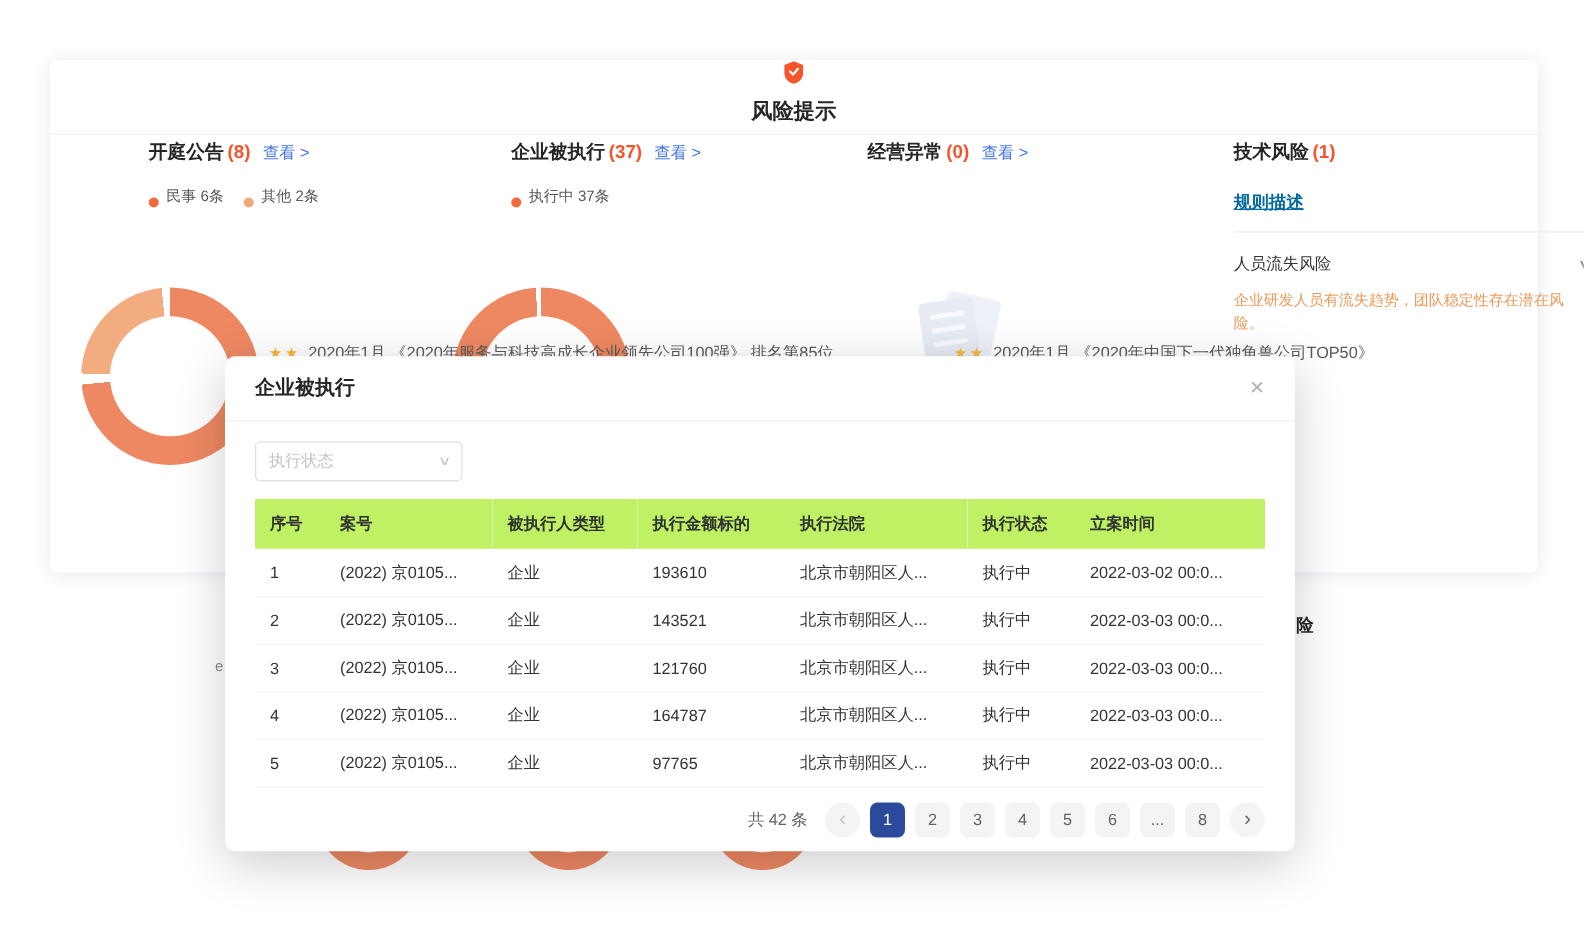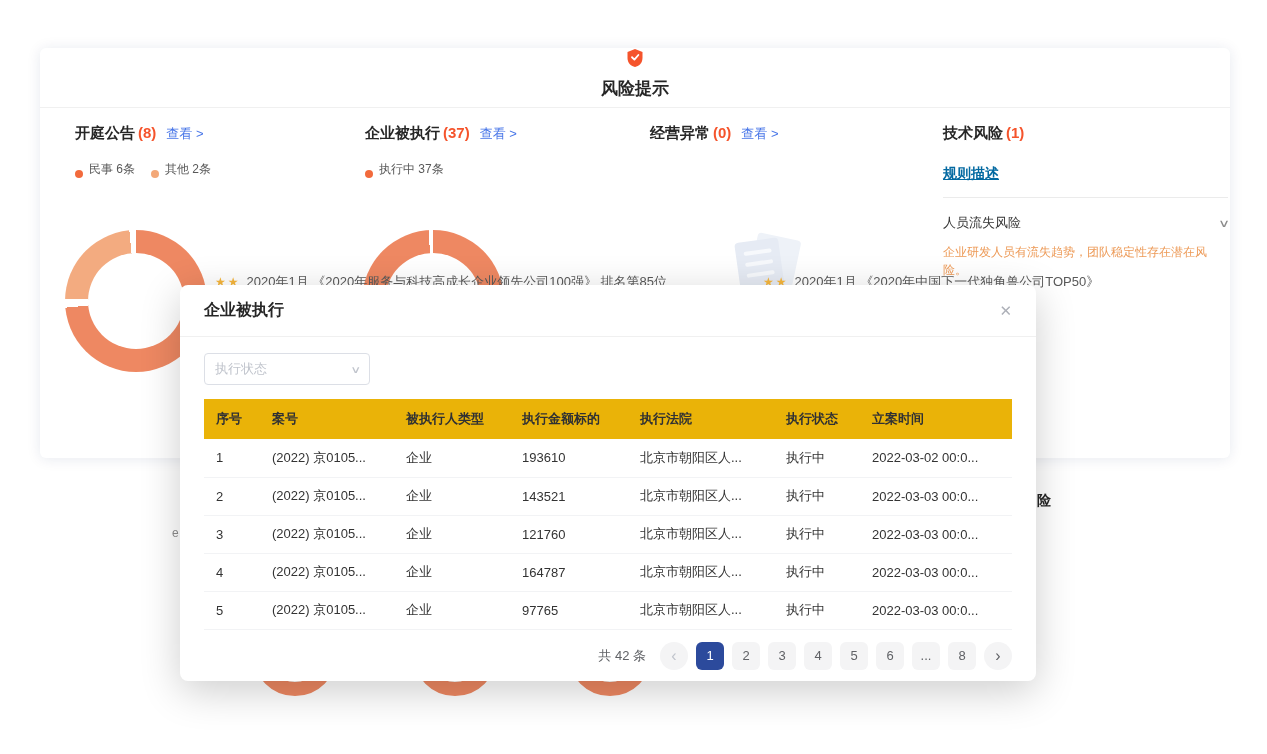--- a/index.html
+++ b/index.html
@@ -14,21 +14,21 @@
     position:absolute; left:40px; top:48px; width:1190px; height:410px;
     background:#fff; border-radius:6px; box-shadow:0 1px 14px rgba(15,35,95,0.10);
     z-index:1;
   }
   .card-header {
     height:60px; border-bottom:1px solid #f0f0f0;
     display:flex; align-items:center; gap:9px; padding:0 30px;flex-direction:column;
   }
   .card-title { font-size:17px; font-weight:700; color:#262626; }
 
-  .col { position:absolute; top:76px; }
+  .col { position:absolute; top:64px;margin-left:44px; }
   .col-title { font-size:15px; font-weight:700; color:#262626; white-space:nowrap; display:flex; align-items:baseline; }
   .col-title .count { margin-left:3px; }
   .view-link { font-size:13px; font-weight:400; margin-left:10px; cursor:pointer; }
 
   .legend { margin-top:18px; white-space:nowrap; }
   .legend-item { display:inline-flex; align-items:flex-end; font-size:12px; color:#595959; margin-right:16px; }
   .legend-item .dot { width:8px; height:8px; border-radius:50%; margin-right:6px; display:inline-block; }
 
   .donut { position:absolute; width:142px; height:142px; border-radius:50%; }
   .donut::after { content:""; position:absolute; inset:23px; background:#fff; border-radius:50%; }
@@ -65,21 +65,21 @@
   .modal-body { padding:16px 24px 0 24px; }
 
   .filter-select {
     width:166px; height:32px; border:1px solid #dcdfe6; border-radius:4px;
     display:flex; align-items:center; justify-content:space-between;
     padding:0 10px; font-size:13px; color:#c0c4cc; margin-bottom:14px; cursor:pointer;
   }
   .select-caret { color:#c0c4cc; font-size:10px; transform:scaleX(1.5); }
 
   .tbl { width:100%; border-collapse:collapse; table-layout:fixed; font-size:13px; }
-  .tbl th { background:#eab308; color:#303133; font-weight:700; text-align:left; height:40px; padding:0 12px; white-space:nowrap; overflow:hidden; }
+  .tbl th { background:#bef264; color:#303133; font-weight:700; text-align:left; height:40px; padding:0 12px; white-space:nowrap; overflow:hidden; }
   .tbl td { height:38px; padding:0 12px; border-bottom:1px solid #f2f3f5; color:#333; white-space:nowrap; overflow:hidden; }
 
   .pagination { display:flex; align-items:center; justify-content:flex-end; gap:8px; margin-top:12px; font-size:13px; color:#606266; }
   .pg-total { margin-right:6px; }
   .page-btn {
     min-width:28px; height:28px; padding:0 4px; border-radius:6px; background:#f4f4f5;
     display:inline-flex; align-items:center; justify-content:center; cursor:pointer;
     font-size:13px; color:#606266;
   }
   .page-btn.arrow { border-radius:50%; font-size:16px; }

